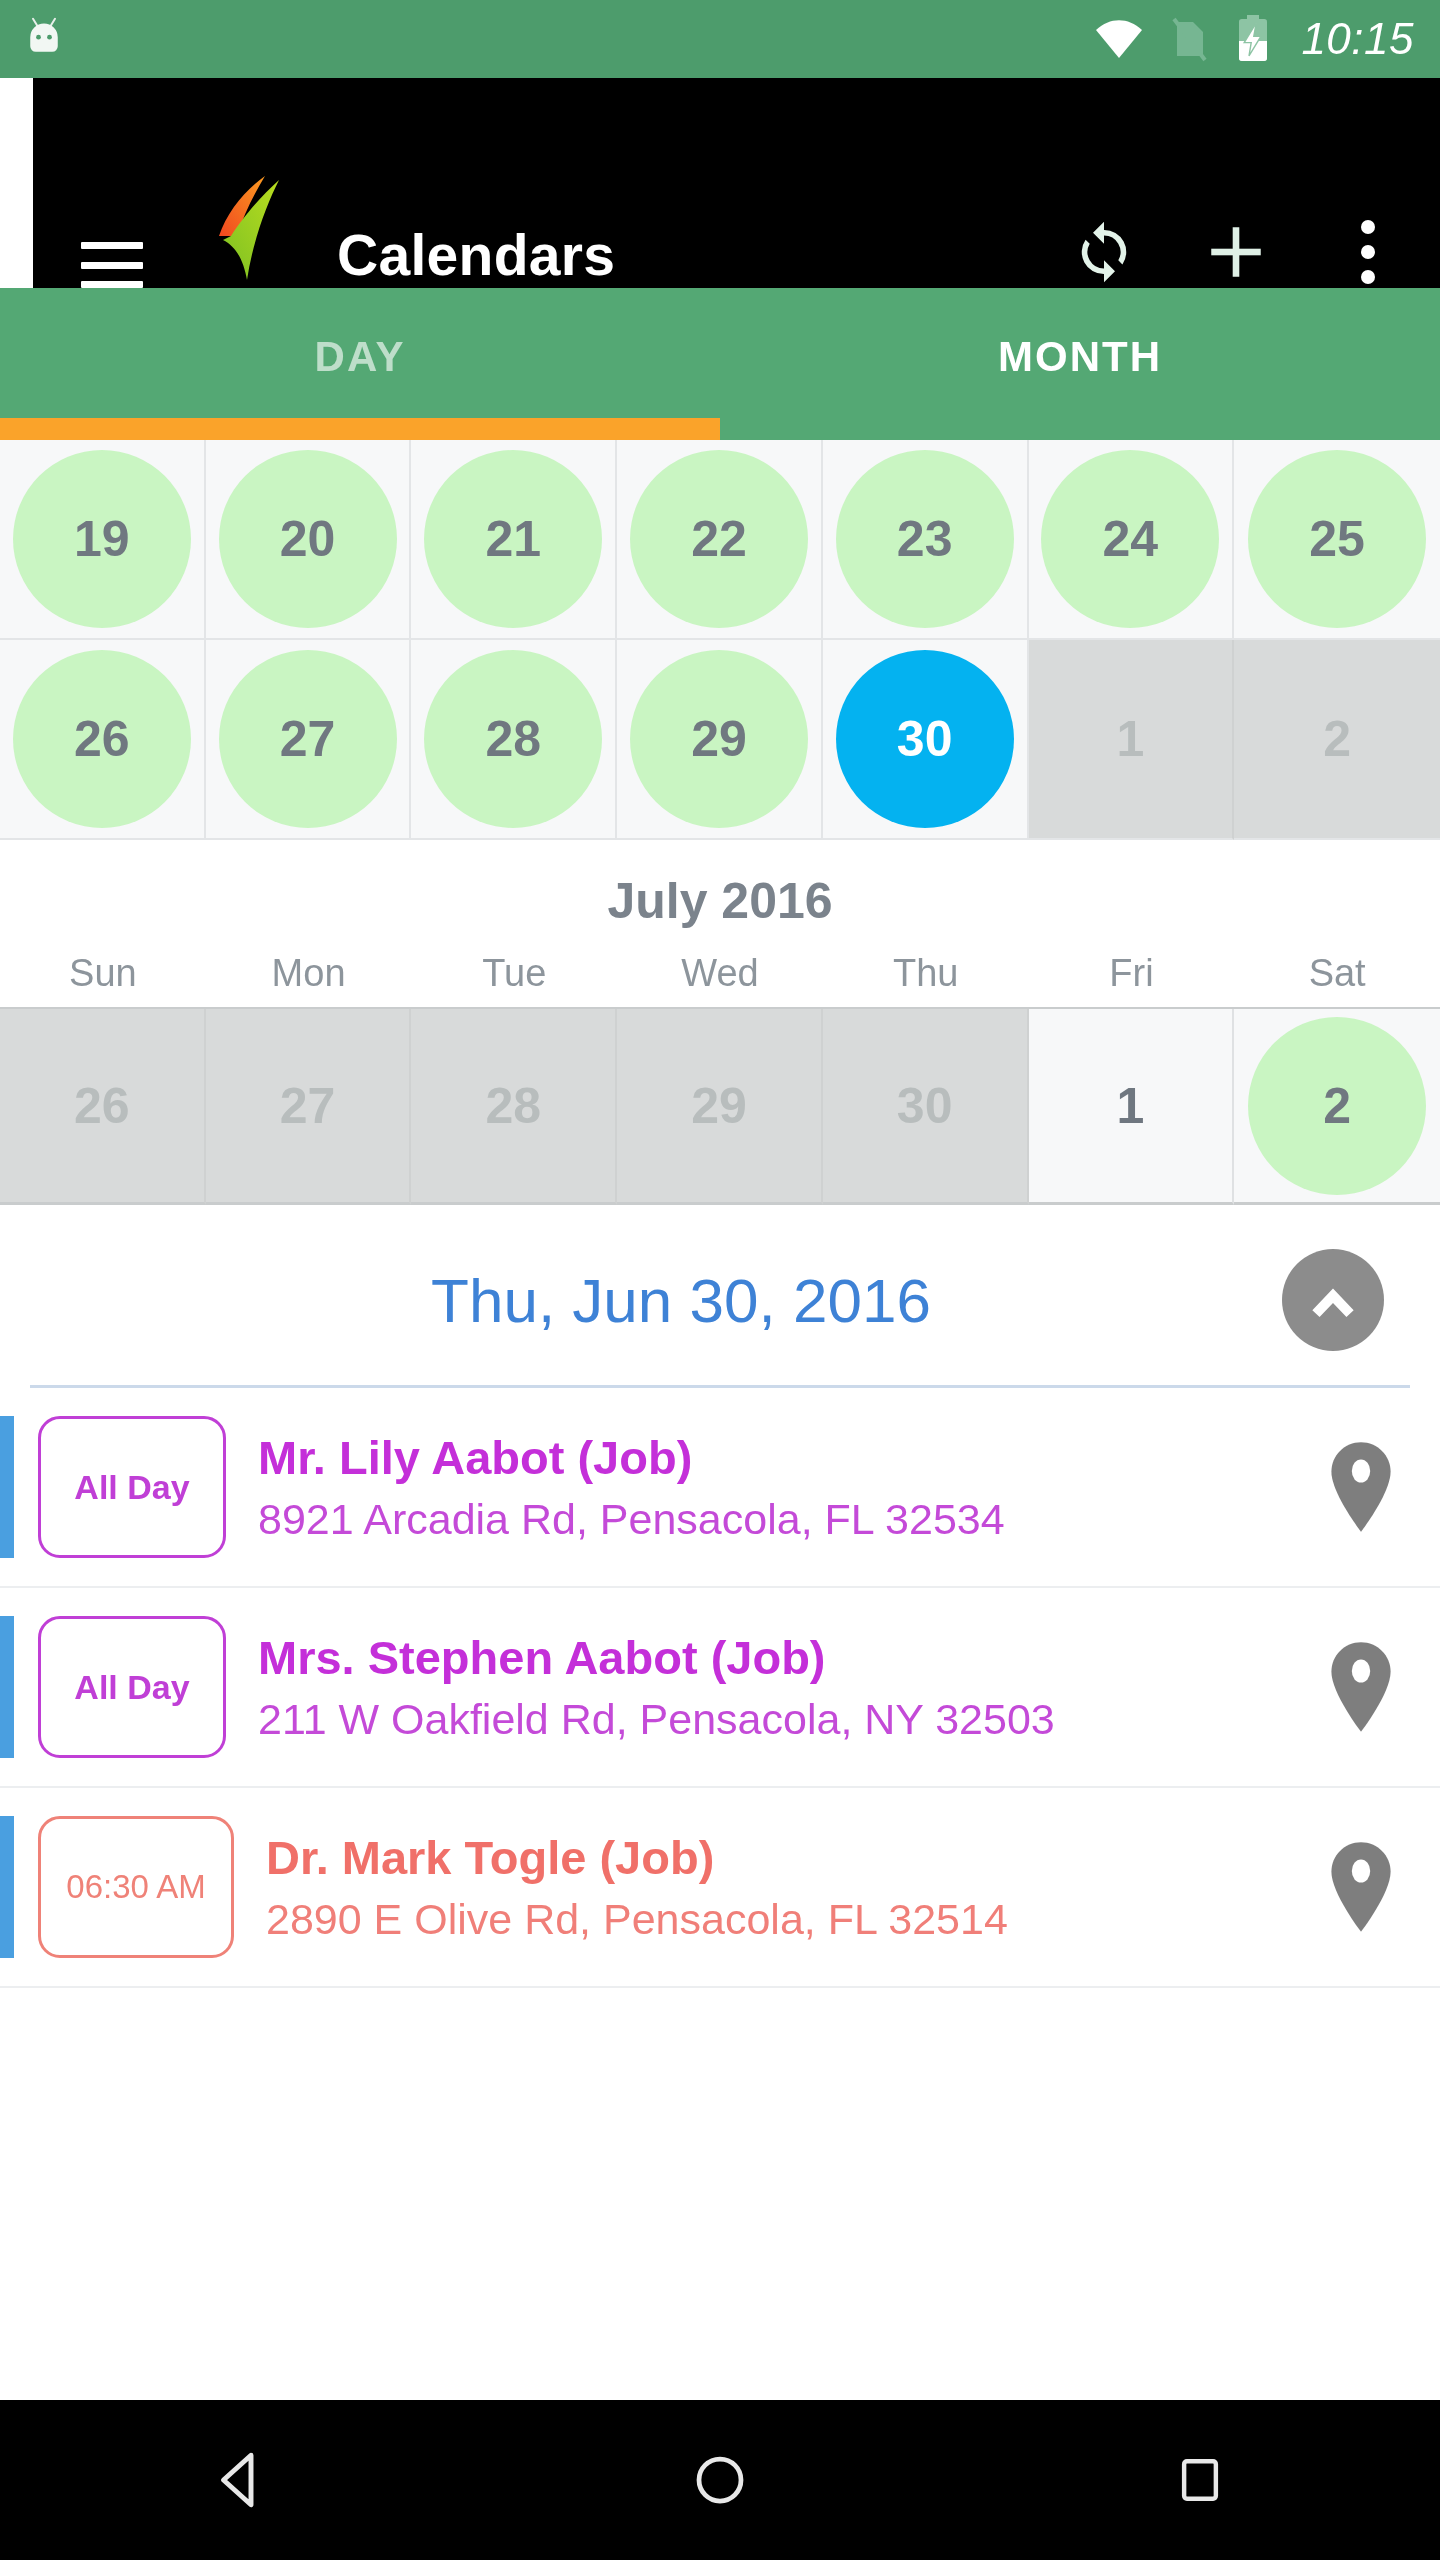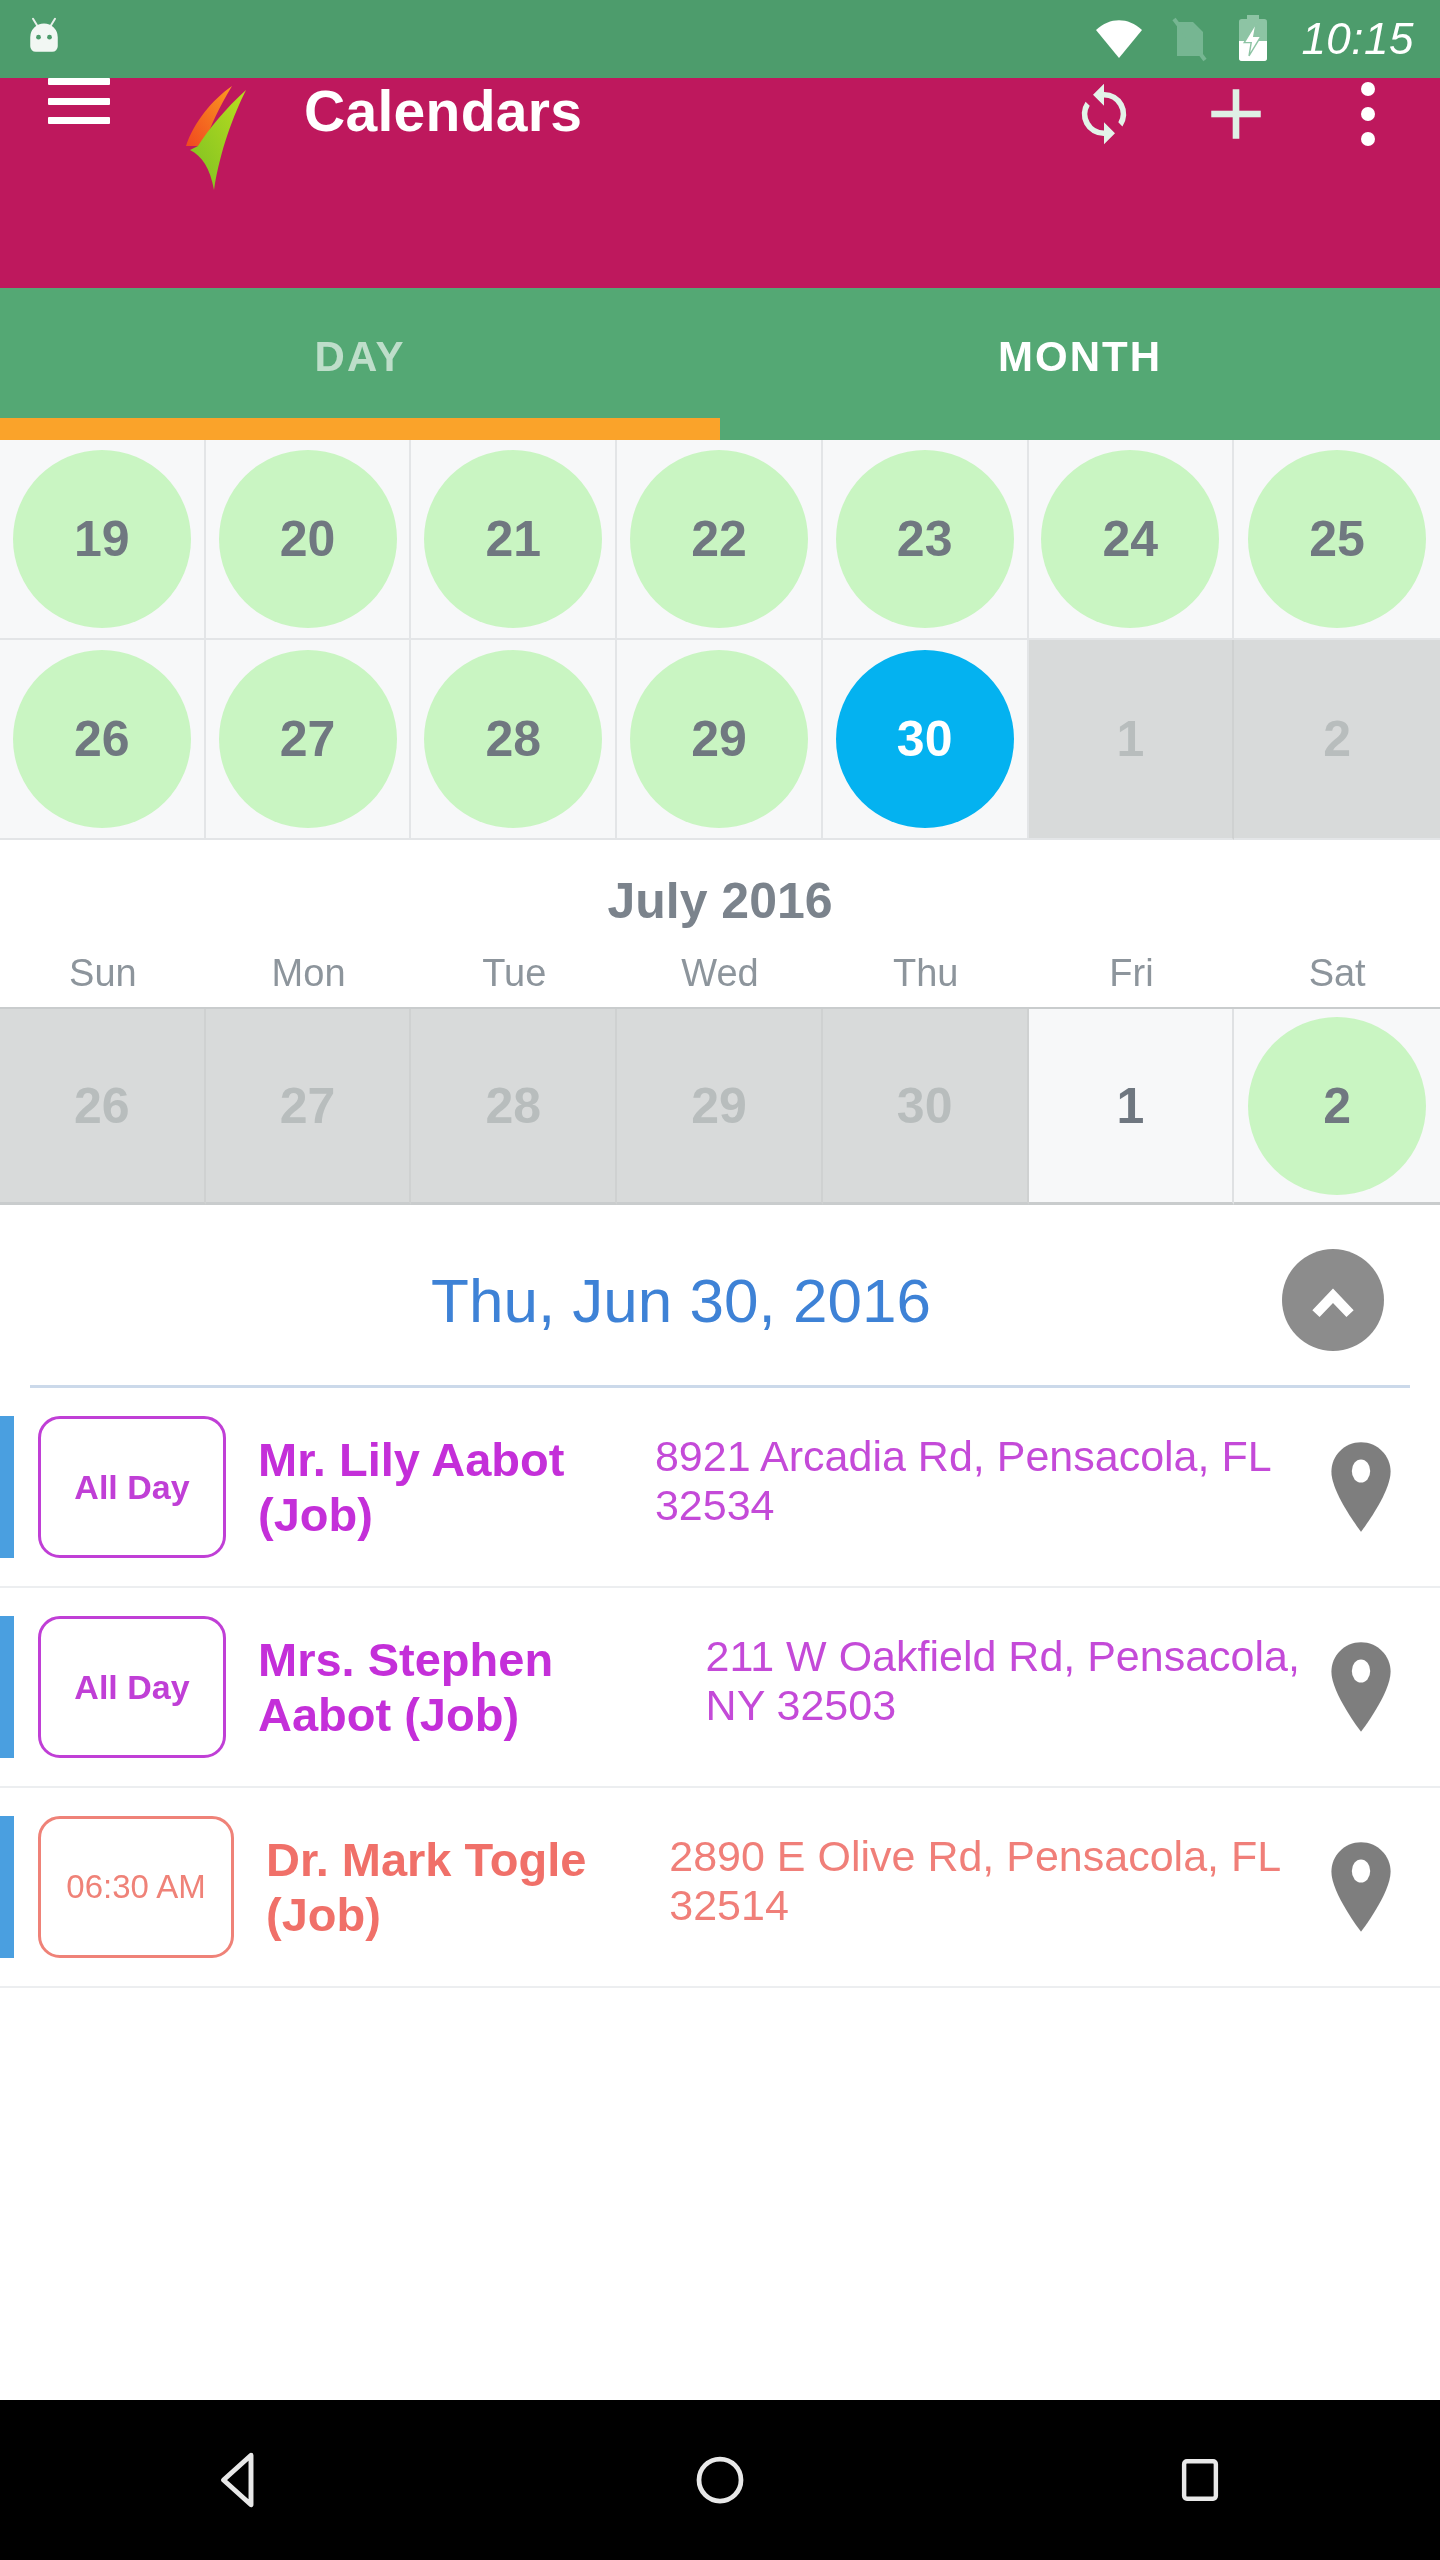--- a/index.html
+++ b/index.html
@@ -15,22 +15,22 @@
   .statusbar {
     height:78px; background:#4d9c6c; flex:0 0 78px;
     display:flex; align-items:center; padding:0 26px 0 22px;
   }
   .sb-left { display:flex; align-items:center; gap:14px; }
   .sb-right { margin-left:auto; display:flex; align-items:center; gap:22px; }
   .sb-clock { color:#ffffff; font-size:44px; font-weight:400; letter-spacing:.5px; margin-left:6px;font-style:italic; }
 
   
   .appbar {
-    flex:0 0 210px; background:#be185d;
-    display:flex; align-items:flex-start; padding:0 36px 0 48px; position:relative;
+    flex:0 0 210px; background:#000000;
+    display:flex; align-items:flex-end; padding:0 36px 0 48px; position:relative;margin-left:33px;
   }
   .hamburger { width:62px; height:46px; display:flex; flex-direction:column; justify-content:space-between; cursor:pointer; }
   .hamburger span { display:block; height:7px; background:#ffffff; border-radius:1px; }
   .app-logo { width:110px; height:120px; margin-left:52px; display:flex; align-items:center; justify-content:center; }
   .app-title { color:#ffffff; font-size:57px; font-weight:bold; margin-left:32px; letter-spacing:.3px; }
   .appbar-actions { margin-left:auto; display:flex; align-items:center; gap:60px; }
   .ab-icon { width:72px; height:72px; display:flex; align-items:center; justify-content:center; cursor:pointer; }
   .dots { display:flex; flex-direction:column; gap:11px; align-items:center; }
   .dots i { width:14px; height:14px; border-radius:50%; background:#ffffff; display:block; }
 
@@ -91,21 +91,21 @@
 
   .event { display:flex; align-items:center; padding:0; border-bottom:2px solid #eceef0; position:relative; min-height:200px; }
   .ev-accent { width:14px; align-self:stretch; background:#4a9fe0; margin:28px 0; flex:0 0 14px; }
   .ev-badge {
     margin-left:24px; flex:0 0 auto; min-width:188px; height:142px;
     border:3px solid #c03fd6; border-radius:22px;
     display:flex; align-items:center; justify-content:center;
     font-size:34px; font-weight:bold; color:#c03fd6; padding:0 16px;
   }
   .ev-badge.timed { border-color:#ef8278; color:#ef8278; font-weight:normal; font-size:33px; min-width:196px; }
-  .ev-text { flex:1; padding-left:32px; display:flex; flex-direction:row; gap:10px; }
+  .ev-text { flex:1; padding-left:32px; display:flex; flex-direction:column; gap:10px; }
   .ev-title { font-size:47px; font-weight:bold; color:#c42fd9; }
   .ev-addr { font-size:43px; color:#c44ad8; }
   .ev-title.coral { color:#f07069; }
   .ev-addr.coral { color:#f07f79; }
   .ev-pin { flex:0 0 120px; display:flex; align-items:center; justify-content:center; padding-right:38px; }
 
   .agenda-spacer { flex:1 1 auto; background:#ffffff; }
 
   
   .navbar { flex:0 0 160px; background:#000000; display:flex; align-items:center; justify-content:space-around; }

